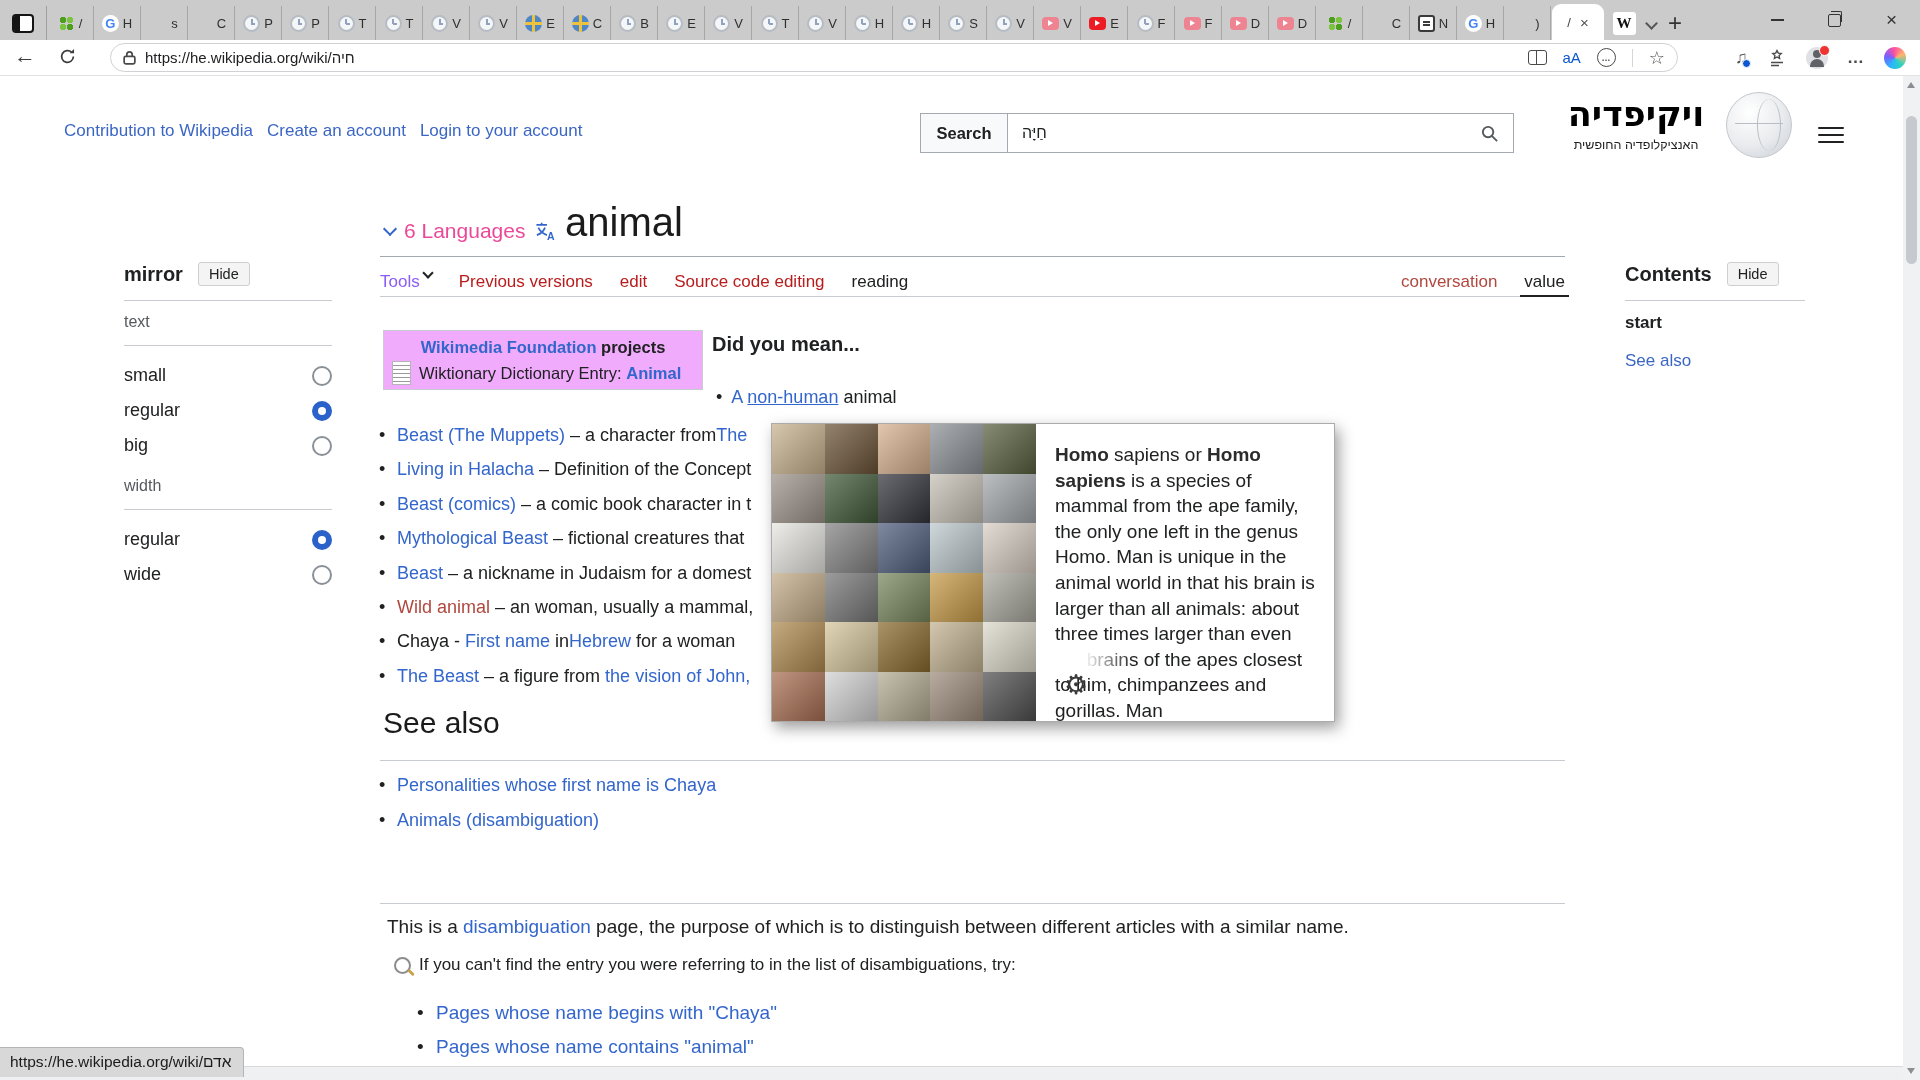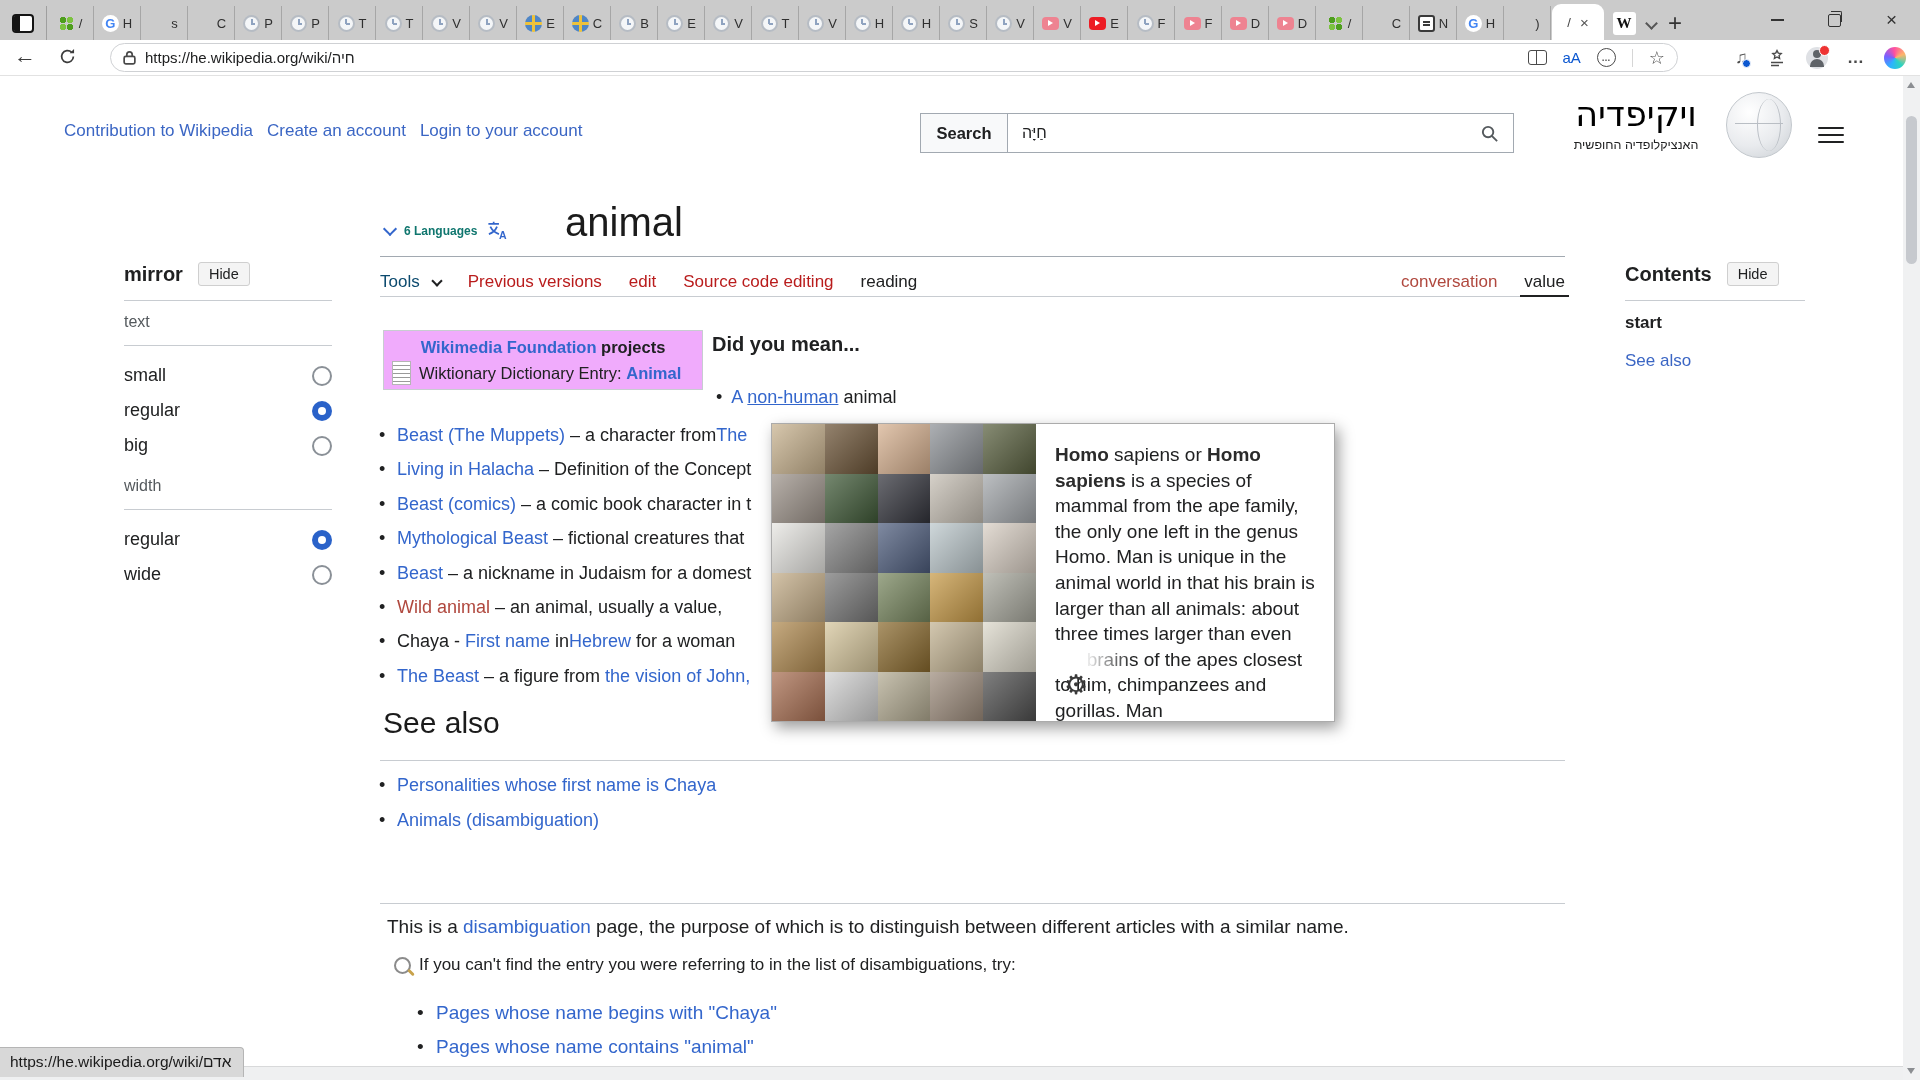--- a/index.html
+++ b/index.html
@@ -71,21 +71,21 @@
   .ic-copilot{width:22px;height:22px;border-radius:50%;background:conic-gradient(from 210deg,#2bb3ff,#7a5fff,#ff4fa0,#ffb56b,#2bd4c0,#2bb3ff);}
   
   .page{position:absolute;left:0;top:76px;width:1903px;height:1004px;background:#fff;overflow:hidden;}
   .h-links{position:absolute;left:64px;top:45px;display:flex;gap:14px;}
   .hlink{color:#3b66c4;font-size:17px;}
   .h-search{position:absolute;left:920px;top:37px;width:594px;height:40px;display:flex;box-sizing:border-box;}
   .s-btn{width:88px;background:#f8f9fa;border:1px solid #a2a9b1;display:flex;align-items:center;justify-content:center;font-size:16.5px;font-weight:600;color:#202122;box-sizing:border-box;}
   .s-input{flex:1;border:1px solid #a2a9b1;border-left:none;display:flex;align-items:center;padding:0 14px;box-sizing:border-box;background:#fff;}
   .s-input input{border:none;outline:none;flex:1;font-size:16px;font-family:inherit;color:#202122;background:transparent;padding:0;}
   .h-logo-text{position:absolute;left:1550px;top:16px;width:172px;text-align:center;}
-  .logo-title{font-family:"DejaVu Serif","DejaVu Sans",serif;font-size:35px;font-weight:400;color:#000;line-height:44px;}
+  .logo-title{font-family:"DejaVu Serif","DejaVu Sans",serif;font-size:35px;font-weight:700;color:#000;line-height:44px;}
   .logo-sub{font-size:12.5px;color:#202122;margin-top:2px;}
   .h-globe{position:absolute;left:1726px;top:16px;width:64px;height:64px;border-radius:50%;border:1px solid #c3c8cd;
            background:radial-gradient(circle at 35% 30%,#ffffff,#e9ebee 55%,#c8cdd2);position:absolute;}
   .h-globe::before{content:"";position:absolute;left:8px;right:8px;top:30px;height:1px;background:#b9bec4;}
   .h-globe::after{content:"";position:absolute;left:30px;top:6px;bottom:6px;width:22px;border-radius:50%;border:1px solid #b9bec4;border-top:none;border-bottom:none;}
   .h-menu{position:absolute;left:1818px;top:46px;width:26px;}
   .h-menu i{display:block;height:2.4px;background:#202122;margin:4.6px 0;border-radius:1px;}
   
   .sidebar{position:absolute;left:124px;top:184px;width:208px;}
   .sb-head{display:flex;align-items:center;gap:15px;height:28px;}
@@ -100,27 +100,27 @@
   .radio.checked{border:none;background:#2a62c9;position:relative;}
   .radio.checked::after{content:"";position:absolute;left:6px;top:6px;width:8px;height:8px;border-radius:50%;background:#fff;}
   .sb-gap{height:14px;}
   
   .toc{position:absolute;left:1625px;top:184px;width:180px;}
   .toc-start{font-size:17px;font-weight:700;}
   .toc-link{font-size:17px;color:#3b66c4;margin-top:18px;}
   
   .lang-row{position:absolute;left:385px;top:143px;display:flex;align-items:center;gap:9px;}
   .lang-chev{width:8px;height:8px;border-right:2px solid #3366cc;border-bottom:2px solid #3366cc;transform:rotate(45deg);margin-top:-4px;}
-  .lang-label{color:#0f766e;font-size:12px;font-weight:700;}
+  .lang-label{color:#ec4899;font-size:21px;font-weight:400;}
   .a-title{position:absolute;left:565px;top:124px;font-size:40px;color:#1b1b1b;}
   .hr{position:absolute;left:380px;width:1185px;border-top:1px solid #a2a9b1;}
   .hr-soft{border-top-color:#c8ccd1;}
   .view-tabs{position:absolute;left:380px;top:192px;width:1185px;height:28px;border-bottom:1px solid #c8ccd1;display:flex;justify-content:space-between;font-size:17px;}
   .vt-left,.vt-right{display:flex;align-items:center;gap:27px;}
-  .vt-tools{display:flex;align-items:center;gap:13px;color:#0c4a6e;}
+  .vt-tools{display:flex;gap:4px;color:#8b5cf6;}
   .vt-tools .chev{width:6px;height:6px;border-color:#202122;margin-top:-3px;}
   .tablink{color:#b91c1c;}
   .vt-current{color:#202122;}
   .vt-red{color:#b0483e;}
   .vt-value{color:#202122;position:relative;}
   .vt-value::after{content:"";position:absolute;left:-4px;right:-4px;bottom:-5px;height:2.5px;background:#202122;}
   .sister{position:absolute;left:383px;top:254px;width:320px;height:60px;background:#f0abfc;border:1px solid #c8ccd1;box-sizing:border-box;}
   .sister-l1{text-align:center;font-size:16.5px;margin-top:7px;}
   .sister-l2{display:flex;align-items:center;gap:8px;padding:4px 8px 0 8px;font-size:16.5px;}
   .wikt-icon{width:19px;height:24px;flex:none;border:1px solid #b5b5b5;background:
@@ -491,21 +491,21 @@
     <div class="didyoumean">Did you mean...</div>
 
     <div class="lead-item"><span class="bullet-dot">•</span><span><span class="seg-link">A </span><span class="seg-link-u">non-human</span><span class="seg-text"> animal</span></span></div>
 
     <div class="main-list">
         <div class="mli"><span class="seg-link">Beast (The Muppets)</span><span class="seg-text"> – a character from</span><span class="seg-link">The</span></div>
         <div class="mli"><span class="seg-link">Living in Halacha</span><span class="seg-text"> – Definition of the Concept</span></div>
         <div class="mli"><span class="seg-link">Beast (comics)</span><span class="seg-text"> – a comic book character in t</span></div>
         <div class="mli"><span class="seg-link">Mythological Beast</span><span class="seg-text"> – fictional creatures that</span></div>
         <div class="mli"><span class="seg-link">Beast</span><span class="seg-text"> – a nickname in Judaism for a domest</span></div>
-        <div class="mli"><span class="seg-red">Wild animal</span><span class="seg-text"> – an animal, usually a value,</span></div>
+        <div class="mli"><span class="seg-red">Wild animal</span><span class="seg-text"> – an woman, usually a mammal,</span></div>
         <div class="mli"><span class="seg-text">Chaya - </span><span class="seg-link">First name</span><span class="seg-text"> in</span><span class="seg-link">Hebrew</span><span class="seg-text"> for a woman</span></div>
         <div class="mli"><span class="seg-link">The Beast</span><span class="seg-text"> – a figure from </span><span class="seg-link">the vision of John,</span></div>
       </div>
 
     <div class="popup">
       <div class="collage">
           <div class="cell" style="background-color: rgb(200, 178, 142);"></div>
           <div class="cell" style="background-color: rgb(107, 83, 54);"></div>
           <div class="cell" style="background-color: rgb(215, 177, 144);"></div>
           <div class="cell" style="background-color: rgb(141, 145, 150);"></div>

